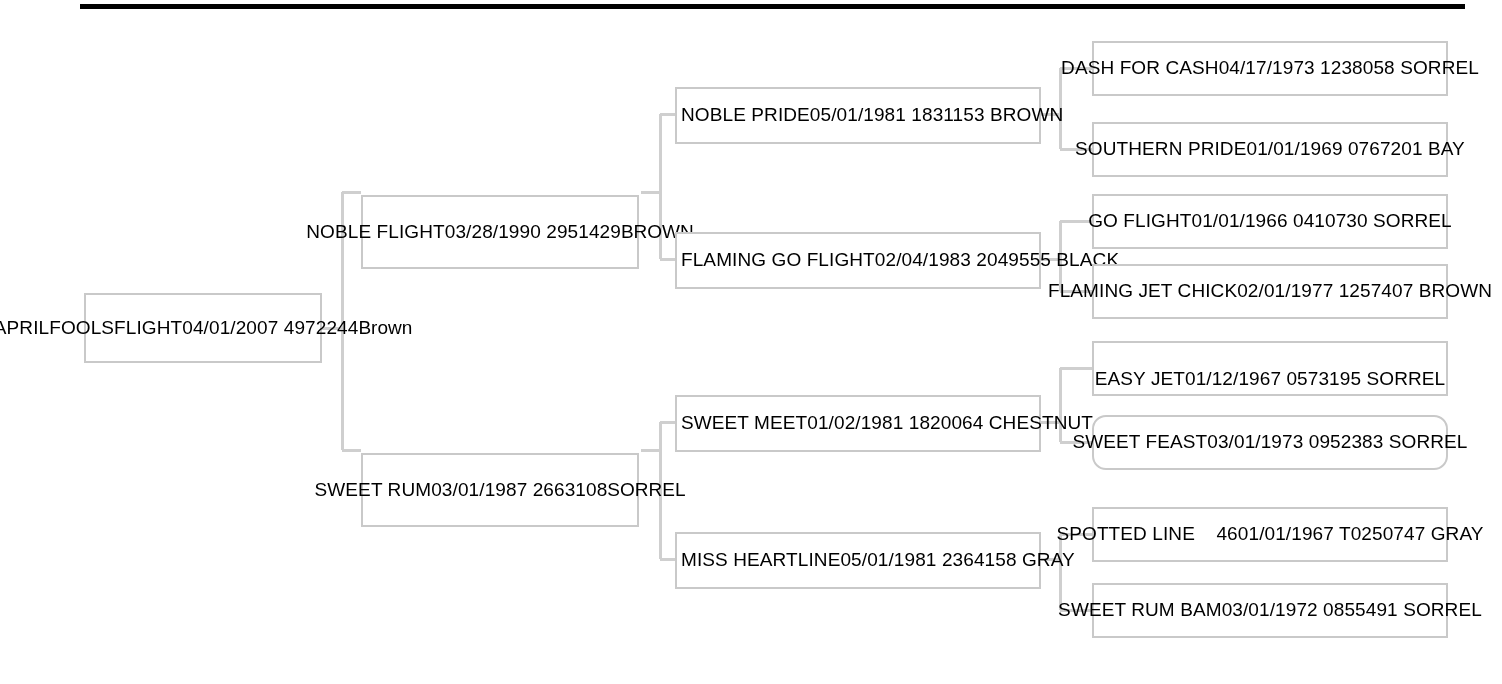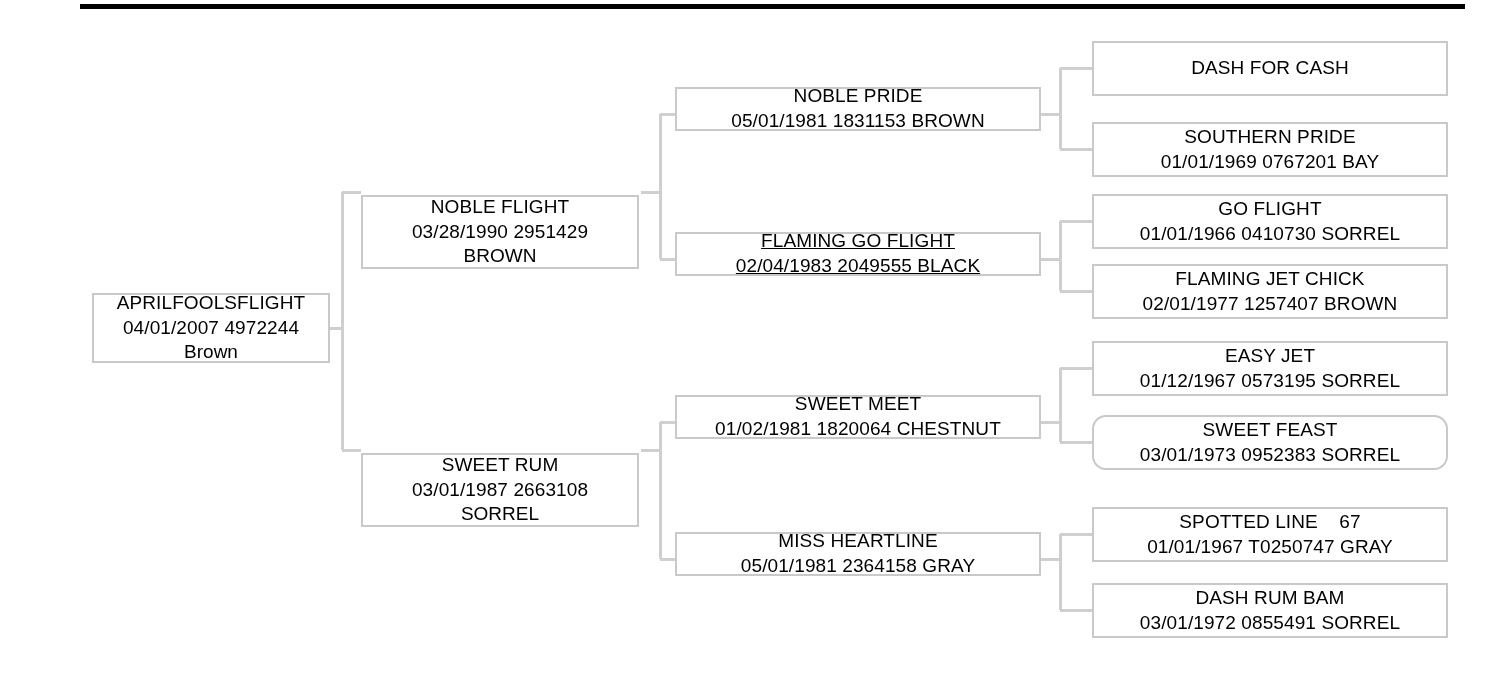--- a/index.html
+++ b/index.html
@@ -40,21 +40,21 @@
     width: 1502px;
     height: 684px;
     pointer-events: none;
   }
   .node-box {
     position: absolute;
     box-sizing: border-box;
     border: 2px solid #c9c9c9;
     background: #ffffff;
     display: flex;
-    flex-direction: column;
+    flex-direction: row;
     align-items: center;
     justify-content: center;
     text-align: center;
     line-height: 1.30;
     padding: 2px 4px;
     z-index: 3;
   }
   .node-name {
     font-size: 19px;
     white-space: pre;
@@ -65,21 +65,21 @@
     white-space: pre;
     letter-spacing: 0.1px;
   }
   .node-color {
     font-size: 19px;
     white-space: pre;
   }
   
   .gen0 { width: 238px; height: 70px; }
   .gen1 { width: 278px; height: 74px; margin-top: 40px; }
-  .gen2 { width: 366px; height: 44px; }
+  .gen2 { width: 366px; height: 57px; justify-content: space-between; }
   .gen3 { width: 356px; height: 55px; }
 </style>
 </head>
 <body>
 
 <div id="pedigree-page">
 
   <div class="top-rule"></div>
 
   <div class="chart-area">
@@ -117,21 +117,21 @@
         <path d="M 1060,368 L 1092,368"></path>
         <path d="M 1060,442 L 1092,442"></path>
 
         <path d="M 1041,559 L 1060,559"></path>
         <path d="M 1060,534 L 1060,610"></path>
         <path d="M 1060,534 L 1092,534"></path>
         <path d="M 1060,610 L 1092,610"></path>
       </g>
     </svg>
 
-    <div class="node-box gen0" style="left:92px; top:293px;">
+    <div class="node-box gen0" style="left:84px; top:293px;">
       <div class="node-name">APRILFOOLSFLIGHT</div>
       <div class="node-detail">04/01/2007 4972244</div>
       <div class="node-color">Brown</div>
     </div>
 
     <div class="node-box gen1" style="left:361px; top:155px;">
       <div class="node-name">NOBLE FLIGHT</div>
       <div class="node-detail">03/28/1990 2951429</div>
       <div class="node-color">BROWN</div>
     </div>
@@ -140,68 +140,69 @@
       <div class="node-name">SWEET RUM</div>
       <div class="node-detail">03/01/1987 2663108</div>
       <div class="node-color">SORREL</div>
     </div>
 
     <div class="node-box gen2" style="left:675px; top:87px;">
       <div class="node-name">NOBLE PRIDE</div>
       <div class="node-detail">05/01/1981 1831153 BROWN</div>
     </div>
 
-    <div class="node-box gen2" style="left:675px; top:232px;text-decoration:underline;">
+    <div class="node-box gen2" style="left:675px; top:232px;">
       <div class="node-name">FLAMING GO FLIGHT</div>
       <div class="node-detail">02/04/1983 2049555 BLACK</div>
     </div>
 
     <div class="node-box gen2" style="left:675px; top:395px;">
       <div class="node-name">SWEET MEET</div>
       <div class="node-detail">01/02/1981 1820064 CHESTNUT</div>
     </div>
 
     <div class="node-box gen2" style="left:675px; top:532px;">
       <div class="node-name">MISS HEARTLINE</div>
       <div class="node-detail">05/01/1981 2364158 GRAY</div>
     </div>
 
     <div class="node-box gen3" style="left:1092px; top:41px;">
       <div class="node-name">DASH FOR CASH</div>
+      <div class="node-detail">04/17/1973 1238058 SORREL</div>
     </div>
 
     <div class="node-box gen3" style="left:1092px; top:122px;">
       <div class="node-name">SOUTHERN PRIDE</div>
       <div class="node-detail">01/01/1969 0767201 BAY</div>
     </div>
 
     <div class="node-box gen3" style="left:1092px; top:194px;">
       <div class="node-name">GO FLIGHT</div>
       <div class="node-detail">01/01/1966 0410730 SORREL</div>
     </div>
 
     <div class="node-box gen3" style="left:1092px; top:264px;align-items:center;">
       <div class="node-name">FLAMING JET CHICK</div>
       <div class="node-detail">02/01/1977 1257407 BROWN</div>
     </div>
 
-    <div class="node-box gen3" style="left:1092px; top:341px;">
+    <div class="node-box gen3" style="left:1092px; top:341px;align-items:flex-end;">
       <div class="node-name">EASY JET</div>
       <div class="node-detail">01/12/1967 0573195 SORREL</div>
     </div>
 
     <div class="node-box gen3" style="left:1092px; top:415px;border-radius:14px;">
       <div class="node-name">SWEET FEAST</div>
       <div class="node-detail">03/01/1973 0952383 SORREL</div>
     </div>
 
     <div class="node-box gen3" style="left:1092px; top:507px;">
-      <div class="node-name">SPOTTED LINE    67</div>
+      <div class="node-name">SPOTTED LINE    46</div>
       <div class="node-detail">01/01/1967 T0250747 GRAY</div>
     </div>
 
     <div class="node-box gen3" style="left:1092px; top:583px;">
-      <div class="node-name">DASH RUM BAM</div>
+      <div class="node-name">SWEET RUM BAM</div>
       <div class="node-detail">03/01/1972 0855491 SORREL</div>
     </div>
 
   </div>
 </div>
 
 </body></html>

